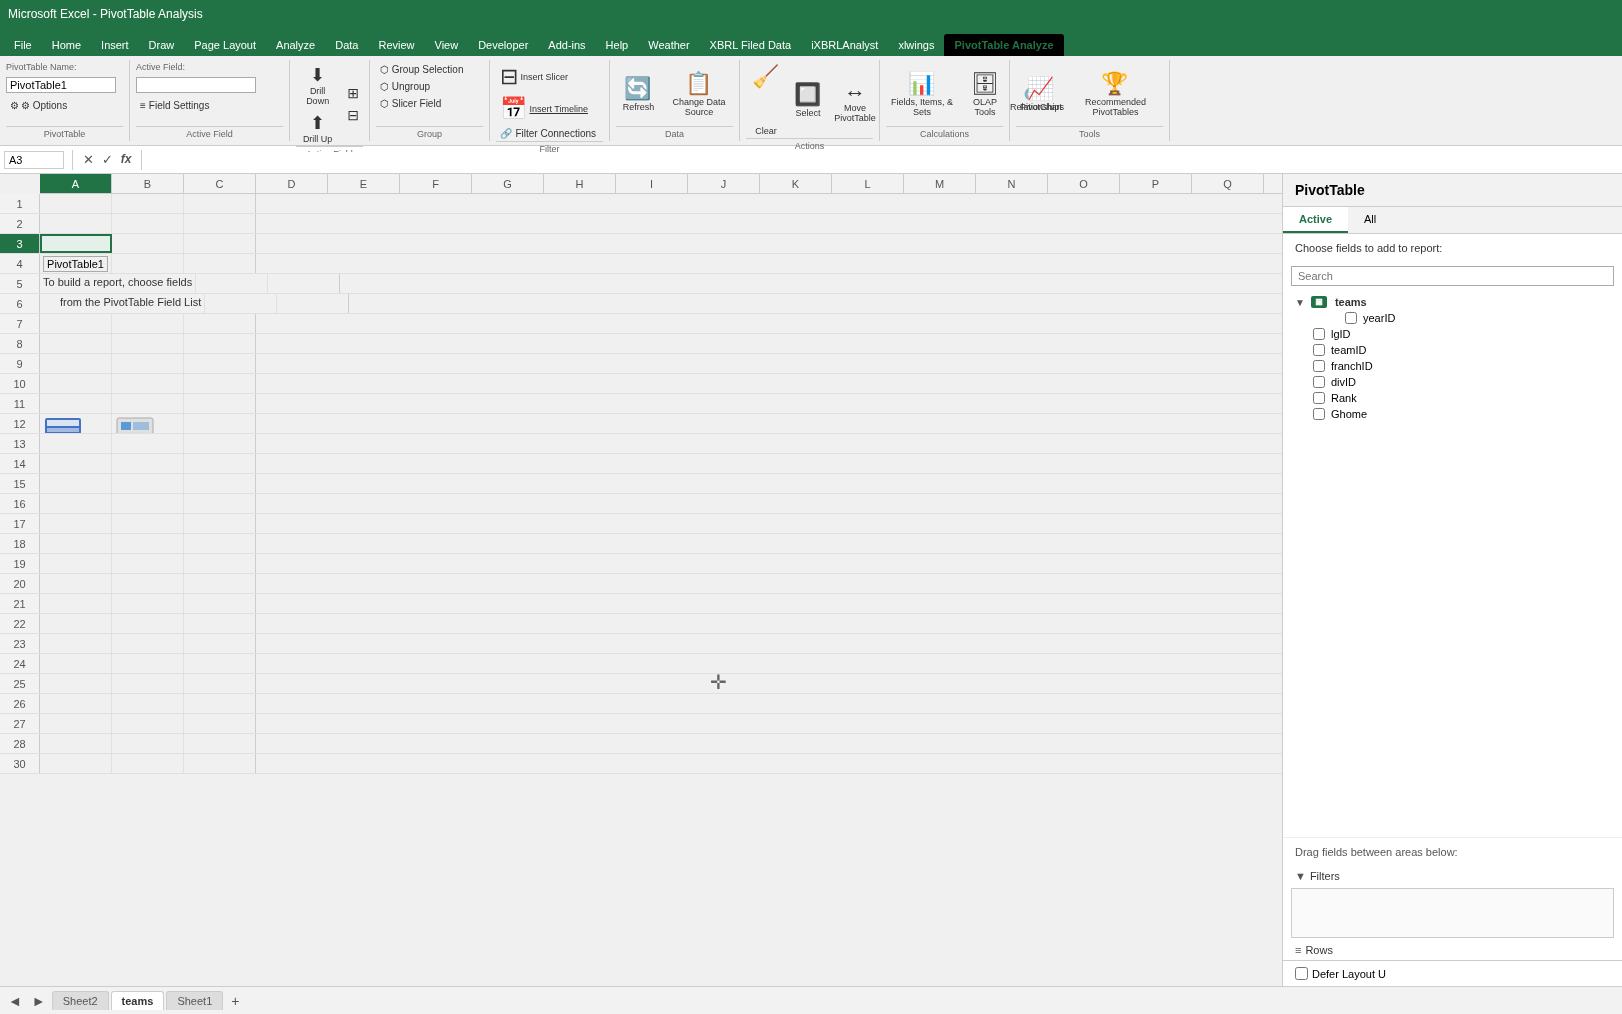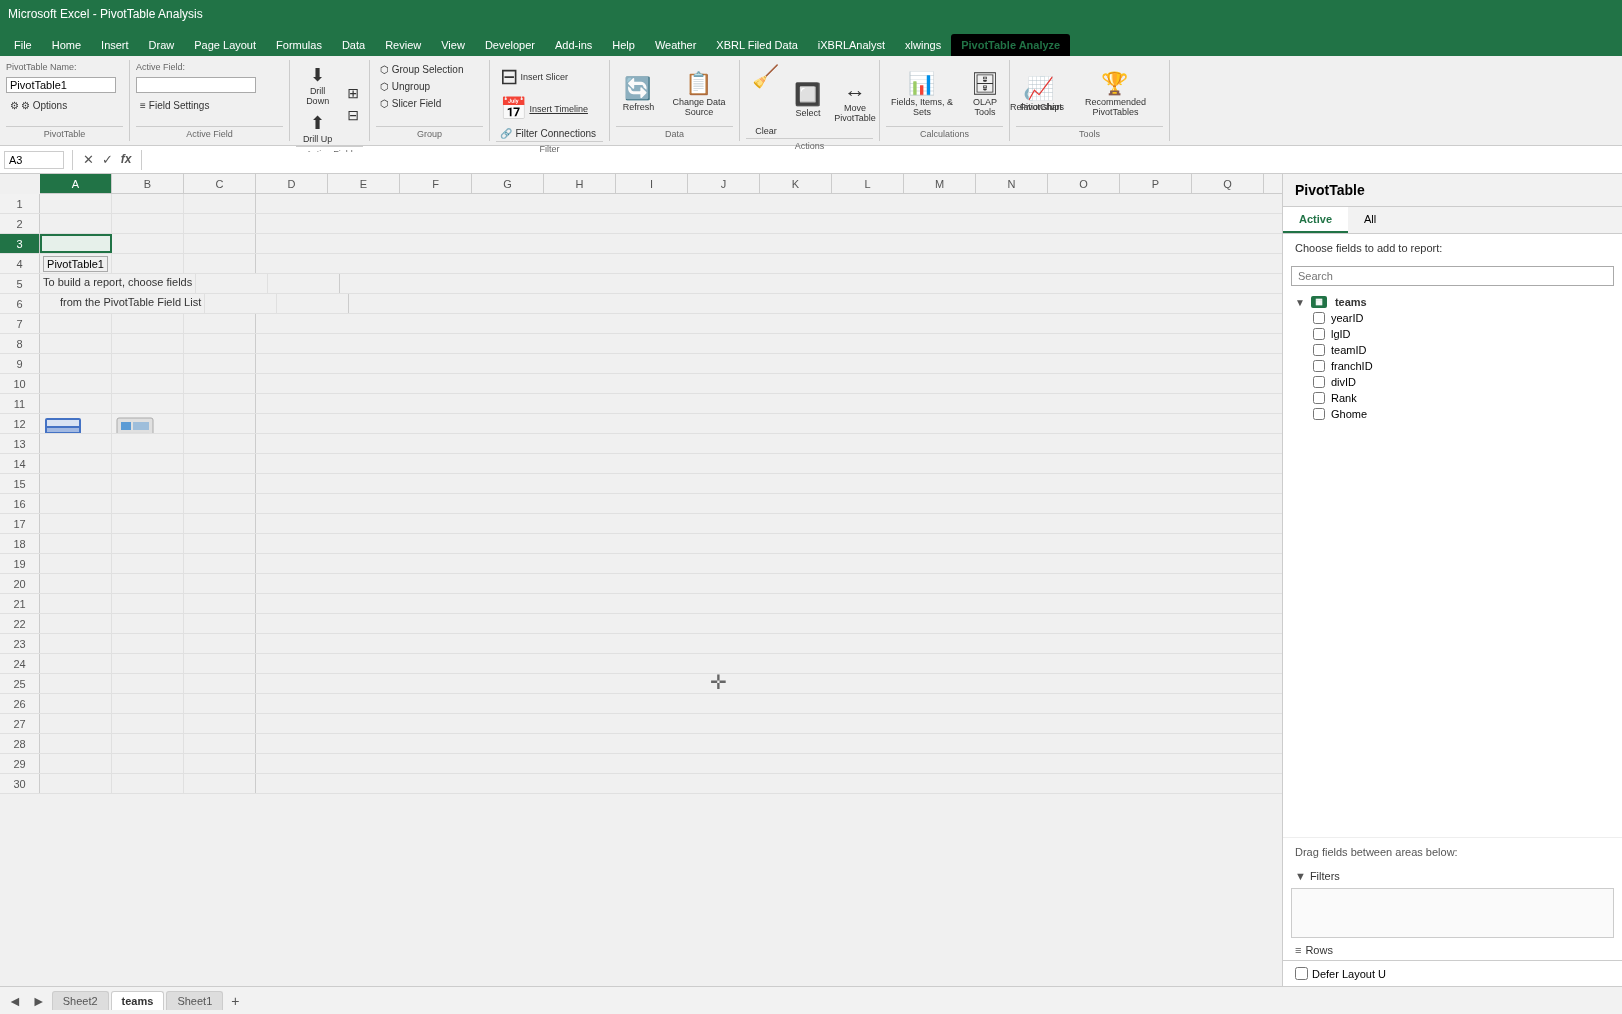--- a/index.html
+++ b/index.html
@@ -350,21 +350,21 @@
 <div class="title-bar">
   <span>Microsoft Excel - PivotTable Analysis</span>
 </div>
 
 <div class="ribbon-tabs">
   <div class="ribbon-tab">File</div>
   <div class="ribbon-tab">Home</div>
   <div class="ribbon-tab">Insert</div>
   <div class="ribbon-tab">Draw</div>
   <div class="ribbon-tab">Page Layout</div>
-  <div class="ribbon-tab">Formulas</div>
+  <div class="ribbon-tab">Analyze</div>
   <div class="ribbon-tab">Data</div>
   <div class="ribbon-tab">Review</div>
   <div class="ribbon-tab">View</div>
   <div class="ribbon-tab">Developer</div>
   <div class="ribbon-tab">Add-ins</div>
   <div class="ribbon-tab">Help</div>
   <div class="ribbon-tab">Weather</div>
   <div class="ribbon-tab">XBRL Filed Data</div>
   <div class="ribbon-tab">iXBRLAnalyst</div>
   <div class="ribbon-tab">xlwings</div>
@@ -779,27 +779,20 @@
           <div style="flex:1;"></div>
         </div>
       <div class="grid-row">
           <div class="row-number-col">28</div>
           <div class="grid-cell" style="min-width:72px;"></div>
           <div class="grid-cell" style="min-width:72px;"></div>
           <div class="grid-cell" style="min-width:72px; border-right:1px solid #ccc;"></div>
           <div style="flex:1;"></div>
         </div>
       <div class="grid-row">
-          <div class="row-number-col">29</div>
-          <div class="grid-cell" style="min-width:72px;"></div>
-          <div class="grid-cell" style="min-width:72px;"></div>
-          <div class="grid-cell" style="min-width:72px; border-right:1px solid #ccc;"></div>
-          <div style="flex:1;"></div>
-        </div>
-      <div class="grid-row">
           <div class="row-number-col">30</div>
           <div class="grid-cell" style="min-width:72px;"></div>
           <div class="grid-cell" style="min-width:72px;"></div>
           <div class="grid-cell" style="min-width:72px; border-right:1px solid #ccc;"></div>
           <div style="flex:1;"></div>
         </div>
     </div>
 
     <div class="crosshair">✛</div>
   </div>
@@ -816,21 +809,21 @@
 
     <input class="pivot-search" placeholder="Search" style="">
 
     <div class="pivot-field-list">
 
       <div class="pivot-field-item group-header">
         <span style="font-size:10px; color:#555;">▼</span>
         <span style="display:inline-block; width:16px; height:12px; background:#217346; border-radius:2px; margin-right:2px; font-size:8px; color:white; text-align:center; line-height:12px;">▦</span>
         <span>teams</span>
       </div>
-      <div class="pivot-field-item" style="padding-left:30px;">
+      <div class="pivot-field-item" style="padding-left:30px;margin-left:32px;">
         <input type="checkbox" style="">
         <span>yearID</span>
       </div>
       <div class="pivot-field-item" style="padding-left:30px;">
         <input type="checkbox" style="">
         <span>lgID</span>
       </div>
       <div class="pivot-field-item" style="padding-left:30px;">
         <input type="checkbox" style="">
         <span>teamID</span>

